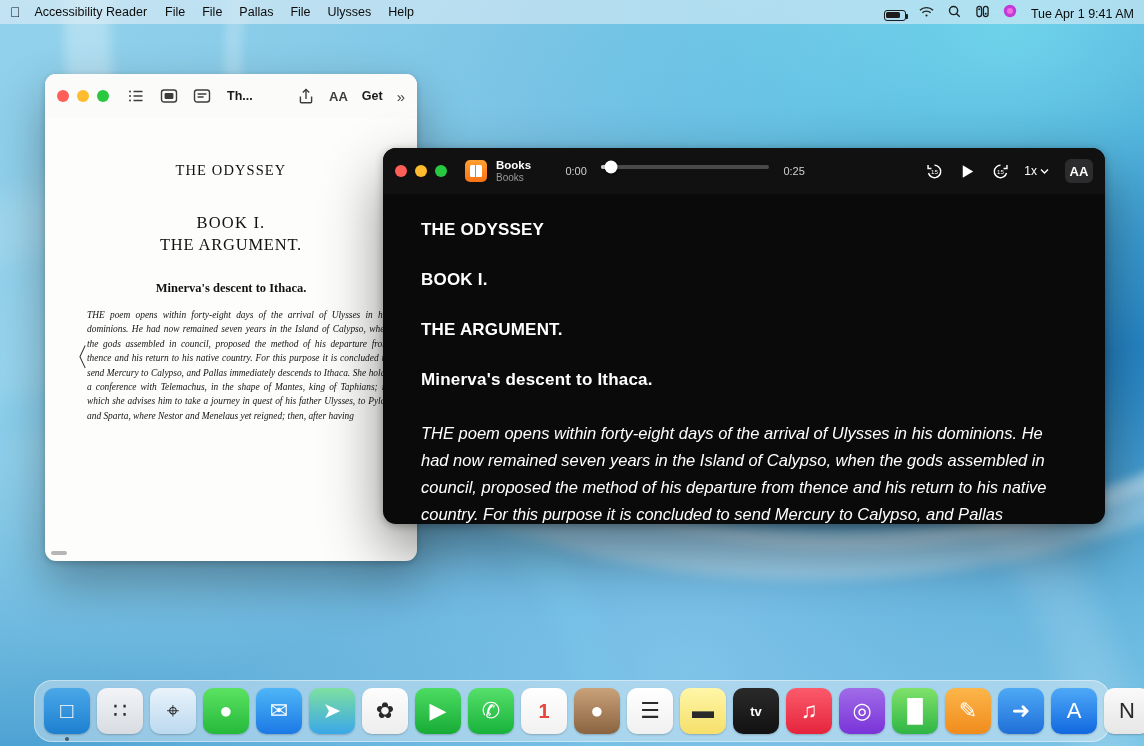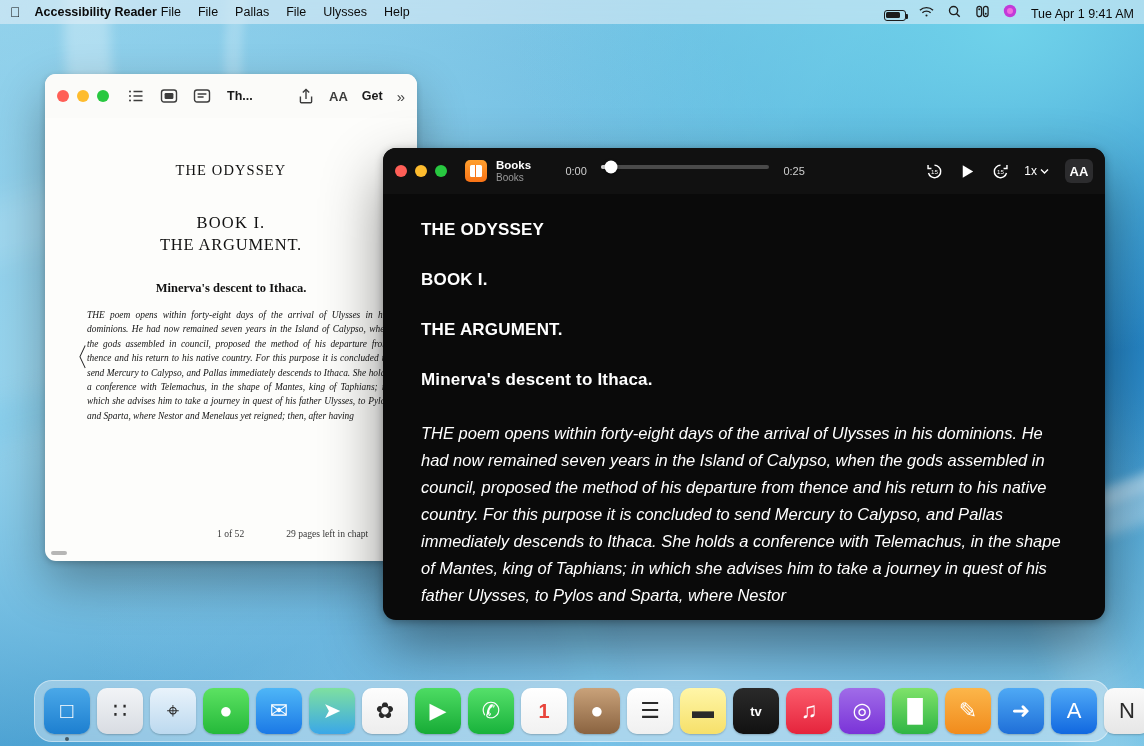--- a/index.html
+++ b/index.html
@@ -52,21 +52,21 @@
   #menubar {
     position: absolute; top: 0; left: 0; right: 0; height: 24px;
     background: rgba(232,241,247,0.55);
     backdrop-filter: blur(18px);
     display: flex; align-items: center;
     font-size: 12.5px; color: #0b0b0b;
     padding: 0 10px;
     z-index: 50;
   }
   #menubar .apple { font-size: 14px; margin-right: 14px; line-height: 1; }
-  #menubar .app-name { font-weight: bold; margin-right: 4px; }
+  #menubar .app-name { font-weight: normal; margin-right: 18px; }
   #menubar .mitem { margin-right: 17px; }
   #menubar .right { margin-left: auto; display: flex; align-items: flex-end; gap: 13px; }
   #menubar .right .clock { font-size: 12.5px; }
   .batt {
     width: 22px; height: 11px; border: 1.3px solid #1d1d1d; border-radius: 3px;
     position: relative; display: inline-block;
   }
   .batt::after {
     content: ""; position: absolute; right: -3.2px; top: 3px;
     width: 2px; height: 5px; background: #1d1d1d; border-radius: 0 1px 1px 0;
@@ -127,21 +127,21 @@
   .bk-footer .pg { margin-left: 172px; }
   .bk-footer .left-ch { margin-left: 42px; }
   .scroll-nub {
     position: absolute; left: 6px; bottom: 6px; width: 16px; height: 4px;
     background: rgba(0,0,0,0.28); border-radius: 2px;
   }
 
   
   #books-window {
     position: absolute; left: 383px; top: 148px;
-    width: 722px; height: 472px;
+    width: 722px; height: 376px;
     background: #0a0a0a;
     border-radius: 13px;
     box-shadow: 0 26px 60px rgba(0,0,0,0.45), 0 2px 8px rgba(0,0,0,0.3);
     overflow: hidden;
     z-index: 20;
     color: #fff;
   }
   #books-window .dark-titlebar {
     height: 46px; display: flex; align-items: center; padding: 0 12px;
     background: #111;
@@ -307,24 +307,20 @@
     </span>
   </div>
 
   <div class="book-page">
     <div class="bk-title">THE ODYSSEY</div>
     <div class="bk-book">BOOK I.</div>
     <div class="bk-arg">THE ARGUMENT.</div>
     <div class="bk-sub">Minerva's descent to Ithaca.</div>
     <div class="bk-brace">〈</div>
     <div class="bk-body">THE poem opens within forty-eight days of the arrival of Ulysses in his dominions. He had now remained seven years in the Island of Calypso, when the gods assembled in council, proposed the method of his departure from thence and his return to his native country. For this purpose it is concluded to send Mercury to Calypso, and Pallas immediately descends to Ithaca. She holds a conference with Telemachus, in the shape of Mantes, king of Taphians; in which she advises him to take a journey in quest of his father Ulysses, to Pylos and Sparta, where Nestor and Menelaus yet reigned; then, after having</div>
-    <div class="bk-footer">
-      <span class="pg">1 of 52</span>
-      <span class="left-ch">29 pages left in chapt</span>
-    </div>
     <div class="scroll-nub"></div>
   </div>
 </div>
 
 <div id="books-window">
   <div class="dark-titlebar">
     <span class="traffic">
       <span class="tl r"></span>
       <span class="tl y"></span>
       <span class="tl g"></span>

